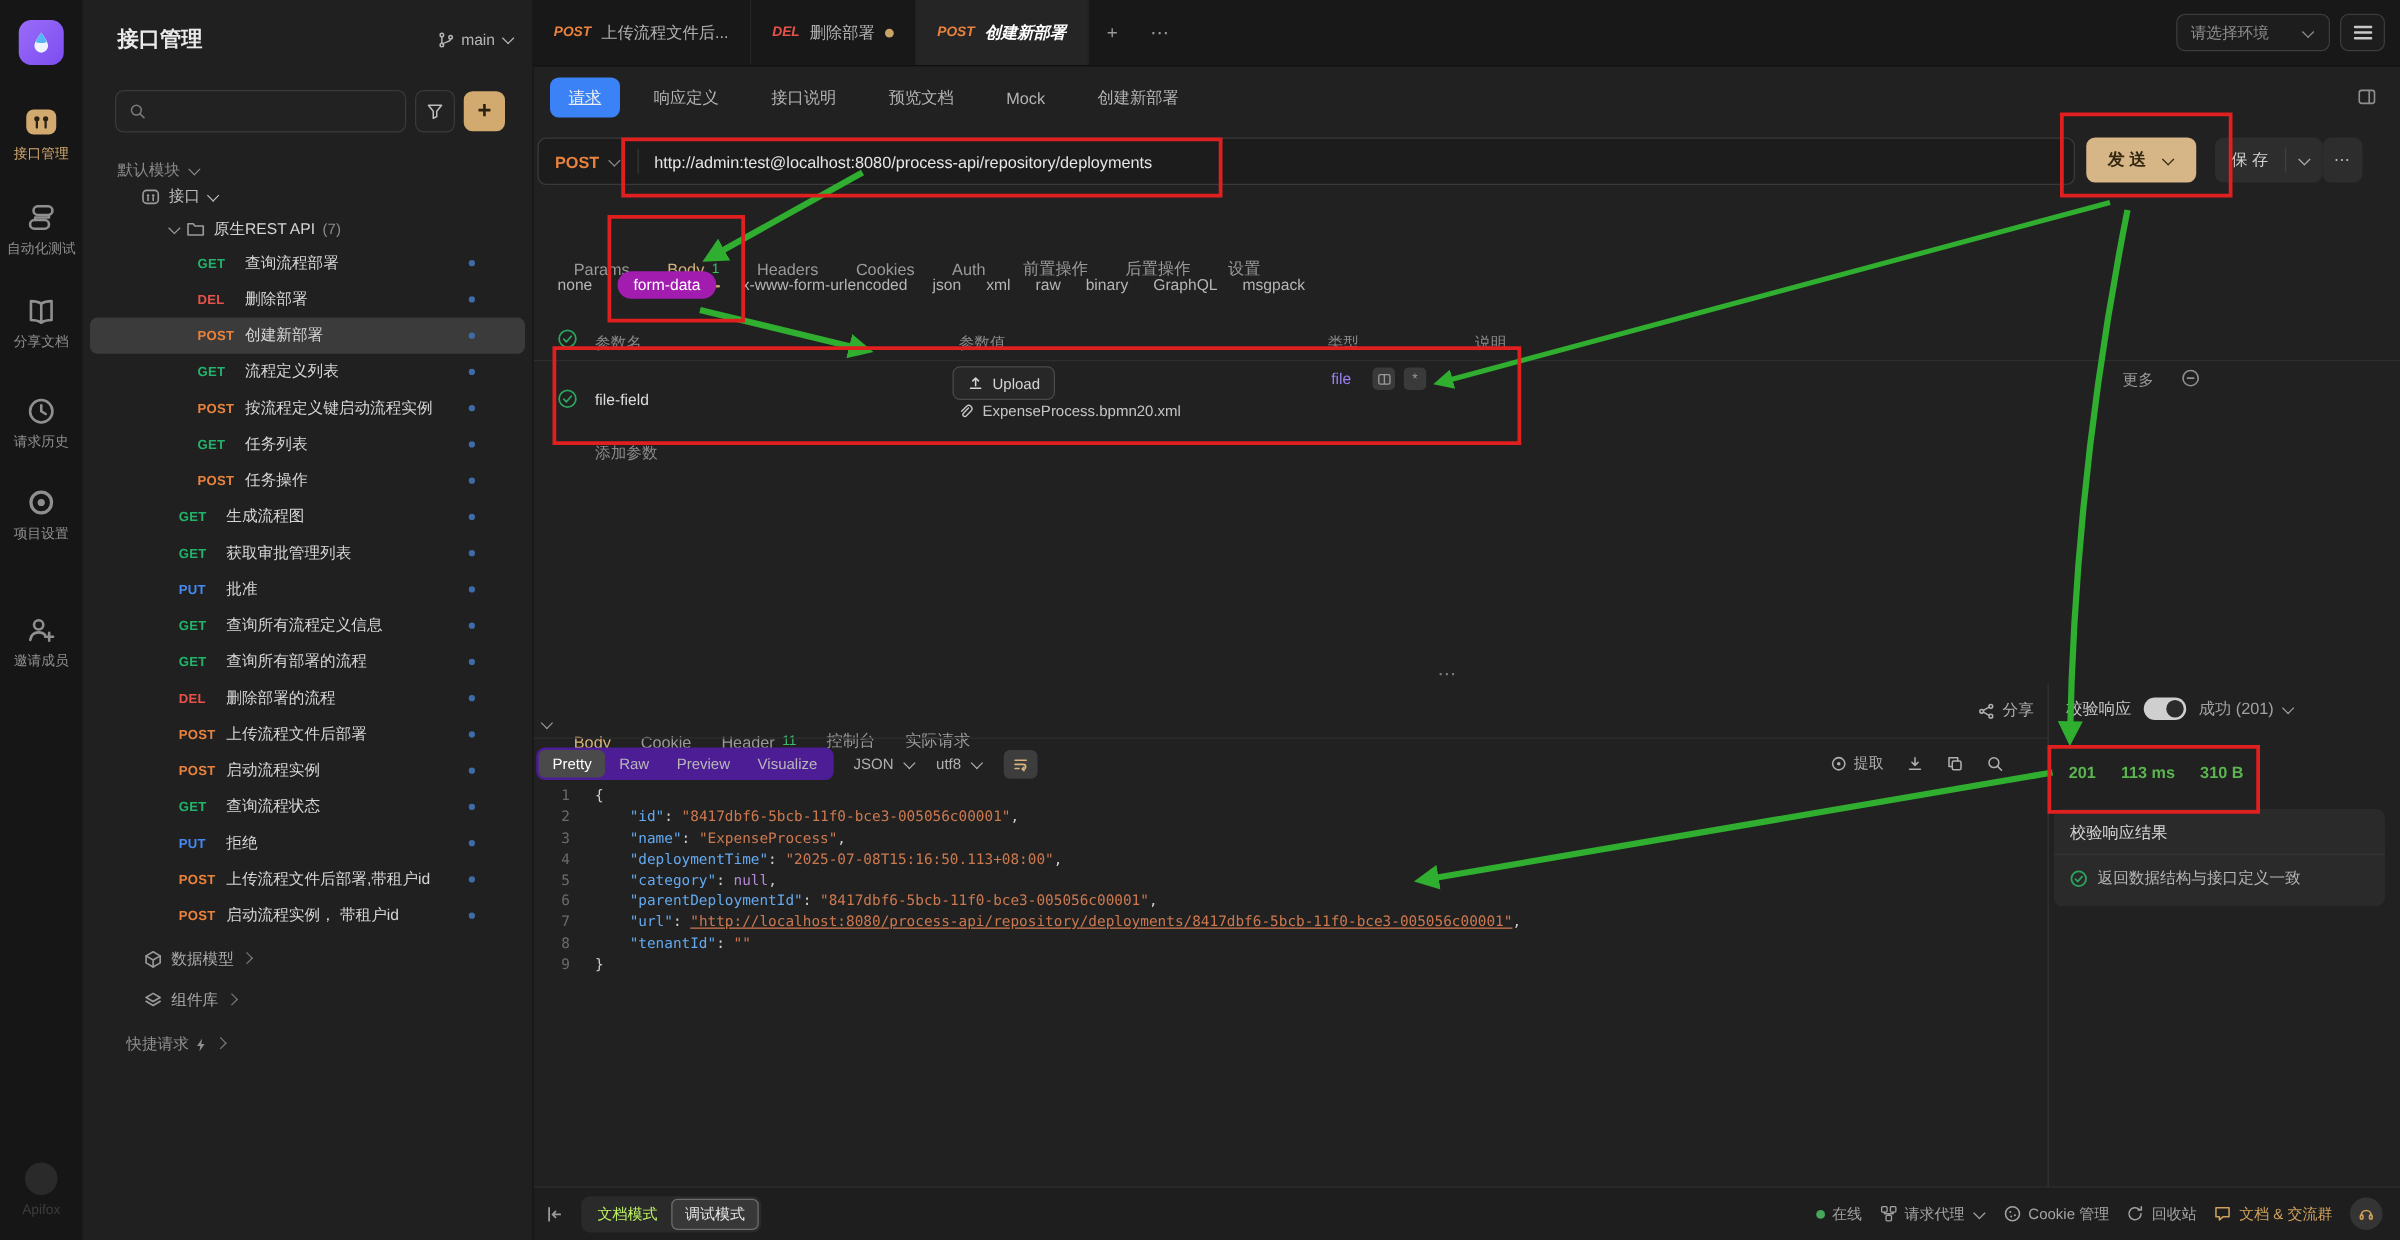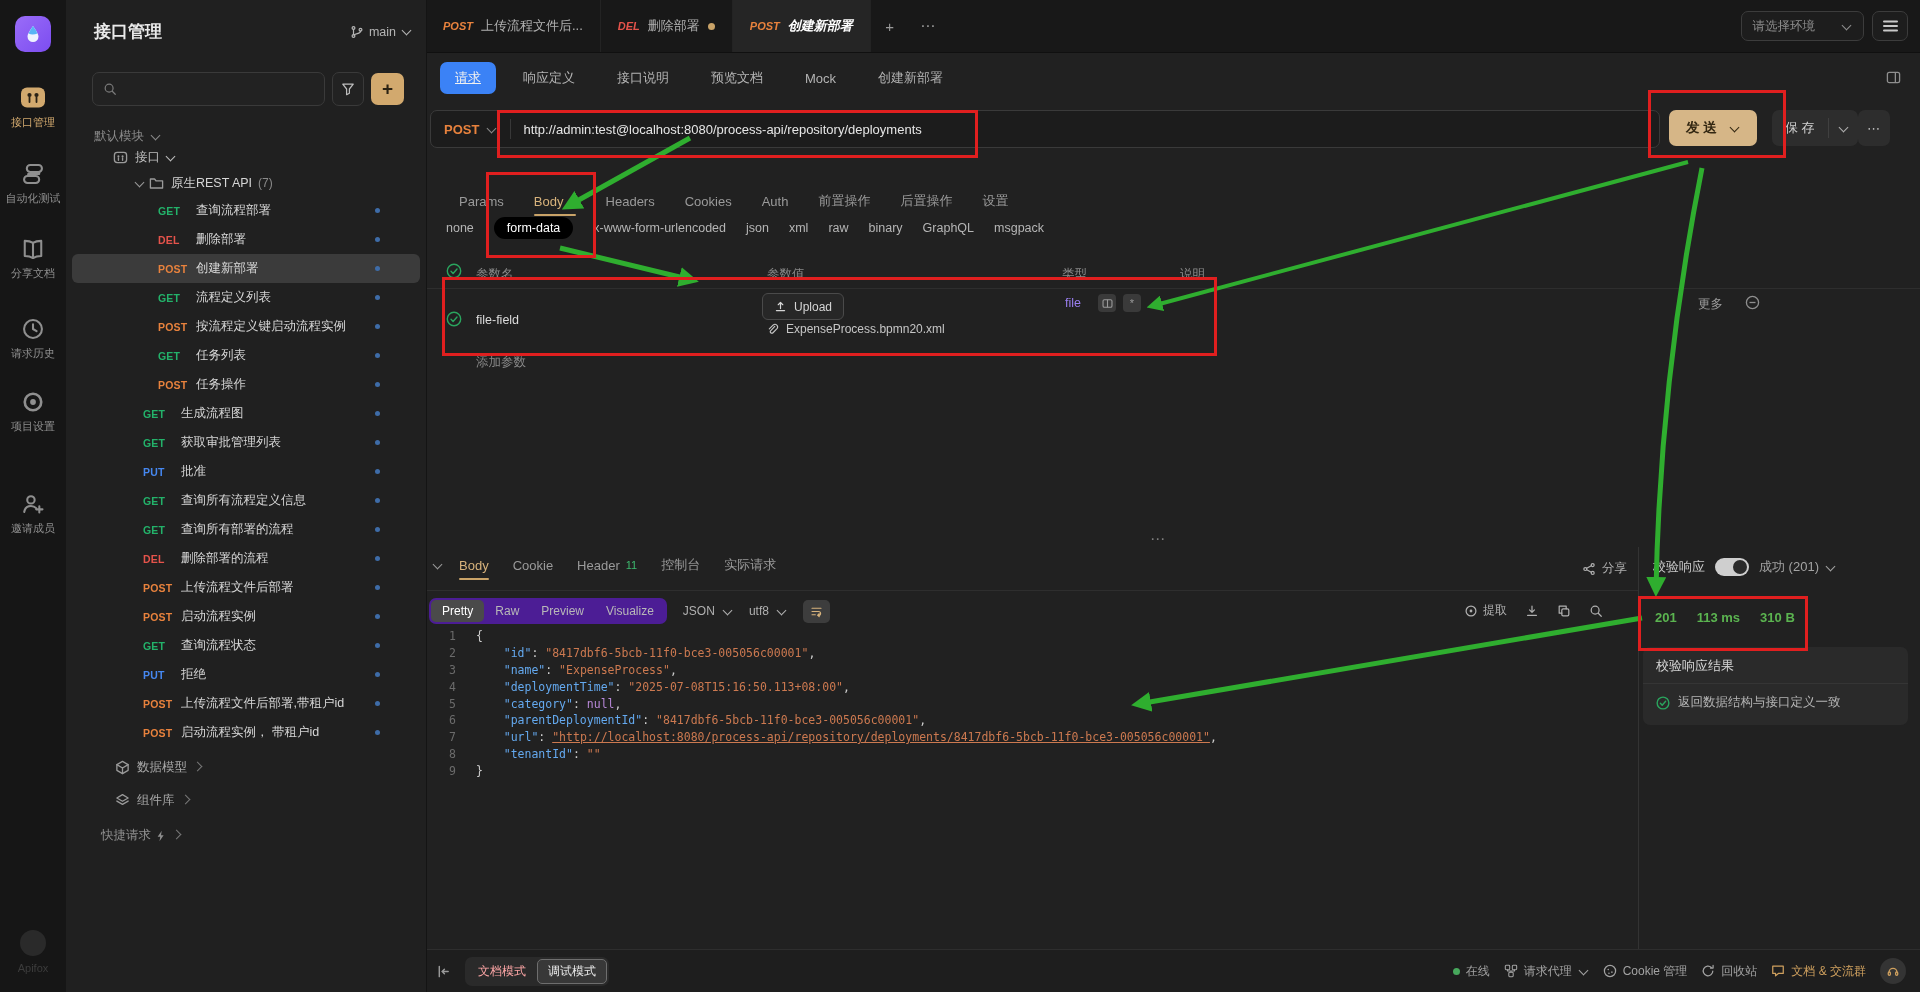--- a/index.html
+++ b/index.html
@@ -63,27 +63,27 @@
   .url-sep{width:1px;height:20px;background:#383838;}
   .url-text{padding-left:12px;color:#e6e6e6;font-size:13px;white-space:nowrap;}
   .send-btn{position:absolute;left:1243px;top:110px;width:88px;height:36px;background:#d6b687;border-radius:7px;color:#332712;font-weight:bold;font-size:13.5px;display:flex;align-items:center;justify-content:center;gap:12px;cursor:pointer;}
   .send-btn .chev{border-color:#332712;}
   .save-group{position:absolute;left:1346px;top:110px;height:36px;background:#2d2d2d;border-radius:7px;display:flex;align-items:center;color:#d0d0d0;cursor:pointer;}
   .save-label{padding:0 13px;font-size:13px;}
   .save-sep{width:1px;height:20px;background:#404040;}
   .save-caret{padding:0 9px;color:#b0b0b0;}
   .more-btn{position:absolute;left:1432px;top:110px;width:32px;height:36px;background:#2d2d2d;border-radius:7px;color:#b8b8b8;display:flex;align-items:center;justify-content:center;letter-spacing:1px;cursor:pointer;}
   .reqtabs{position:absolute;left:33px;top:188px;display:flex;gap:30px;align-items:center;font-size:13px;color:#9a9a9a;height:26px;}
-  .rtab{cursor:pointer;position:relative;display:flex;align-items:center;}
+  .rtab{cursor:pointer;position:relative;display:flex;align-items:center;margin-top:28px;}
   .rtab.active{color:#d8b37c;}
   .rtab.active::after{content:"";position:absolute;left:0;right:0;bottom:-7px;height:2px;background:#c9a368;border-radius:1px;}
   .cnt-green{color:#3dba6f;font-size:11px;margin-left:6px;}
   .bodytypes{position:absolute;left:20px;top:214px;display:flex;gap:20px;align-items:center;font-size:12.5px;color:#b5b5b5;height:28px;}
   .btype{cursor:pointer;}
-  .btype.active{background:#000000;color:#fff;padding:4px 13px;border-radius:13px;}
+  .btype.active{background:#a21caf;color:#fff;padding:4px 13px;border-radius:13px;}
   .phead{position:absolute;left:0;top:262px;right:0;height:26px;color:#8a8a8a;font-size:12.5px;font-family:Liberation Mono, monospace;}
   .phead span{position:absolute;top:4px;}
   .pdivider{position:absolute;left:0;right:0;top:288px;height:1px;background:#2e2e2e;}
   .prow{position:absolute;left:0;top:288px;right:0;height:64px;font-size:12.5px;}
   .upload-btn{position:absolute;left:336px;top:5px;height:25px;padding:0 11px;border:1px solid #4a4a4a;border-radius:6px;display:flex;align-items:center;gap:7px;color:#d5d5d5;background:#272727;font-size:12px;cursor:pointer;}
   .file-line{position:absolute;left:340px;top:34px;display:flex;align-items:center;gap:7px;color:#c6c6c6;font-size:12px;}
   .chip{position:absolute;top:6px;width:18px;height:18px;background:#3a3a3a;border-radius:4px;color:#9a9a9a;display:flex;align-items:center;justify-content:center;font-size:11px;cursor:pointer;}
   .row-more{position:absolute;left:1272px;top:8px;color:#9a9a9a;font-size:12.5px;cursor:pointer;}
   .row-minus{position:absolute;left:1319px;top:7px;color:#8f8f8f;cursor:pointer;}
   .addparam{position:absolute;left:50px;top:354px;color:#8a8a8a;font-size:12.5px;cursor:pointer;}
@@ -113,21 +113,21 @@
   .toggle::after{content:"";position:absolute;right:2px;top:2px;width:14px;height:14px;border-radius:50%;background:#2b2b2b;}
   .vstate{color:#a3a3a3;display:flex;align-items:center;gap:6px;cursor:pointer;}
   .slrow{position:absolute;left:16px;top:63px;display:flex;gap:20px;color:#5bb450;font-size:13px;font-weight:bold;}
   .vcard{position:absolute;left:4px;right:12px;top:100px;height:78px;background:#2a2a2a;border-radius:7px;}
   .vcard-title{padding:10px 13px 8px 13px;color:#d5d5d5;font-size:13px;border-bottom:1px solid #353535;}
   .vcard-row{padding:10px 13px;display:flex;align-items:center;gap:8px;color:#b5b5b5;font-size:12.5px;}
   
   .statusbar{position:absolute;left:0;right:0;bottom:0;height:42px;border-top:1px solid #2e2e2e;background:#1e1e1e;display:flex;align-items:center;padding:0 14px 0 10px;gap:14px;}
   .collapse{color:#9a9a9a;cursor:pointer;}
   .modeseg{display:flex;background:#2a2a2a;border-radius:7px;padding:2px;}
-  .modeseg>div{padding:4px 11px;font-size:12px;color:#fca5a5;border-radius:5px;cursor:pointer;}
+  .modeseg>div{padding:4px 11px;font-size:12px;color:#bef264;border-radius:5px;cursor:pointer;}
   .modeseg>div.active{background:#383838;border:1px solid #6e6e6e;padding:3px 10px;color:#e8e8e8;}
   .sb-spacer{flex:1;}
   .sbr{display:flex;align-items:center;gap:6px;color:#a3a3a3;font-size:12px;cursor:pointer;white-space:nowrap;}
   .sbr.tan{color:#cfa05e;}
   .online-dot{width:7px;height:7px;border-radius:50%;background:#47a85c;}
   .helpcirc{width:26px;height:26px;border-radius:50%;background:#343434;display:flex;align-items:center;justify-content:center;color:#cfa05e;cursor:pointer;}
   
   .anno{position:absolute;border:3px solid #e01f1f;pointer-events:none;z-index:60;}
   .arrows{position:absolute;left:0;top:0;width:1920px;height:992px;pointer-events:none;z-index:59;}
 </style>

